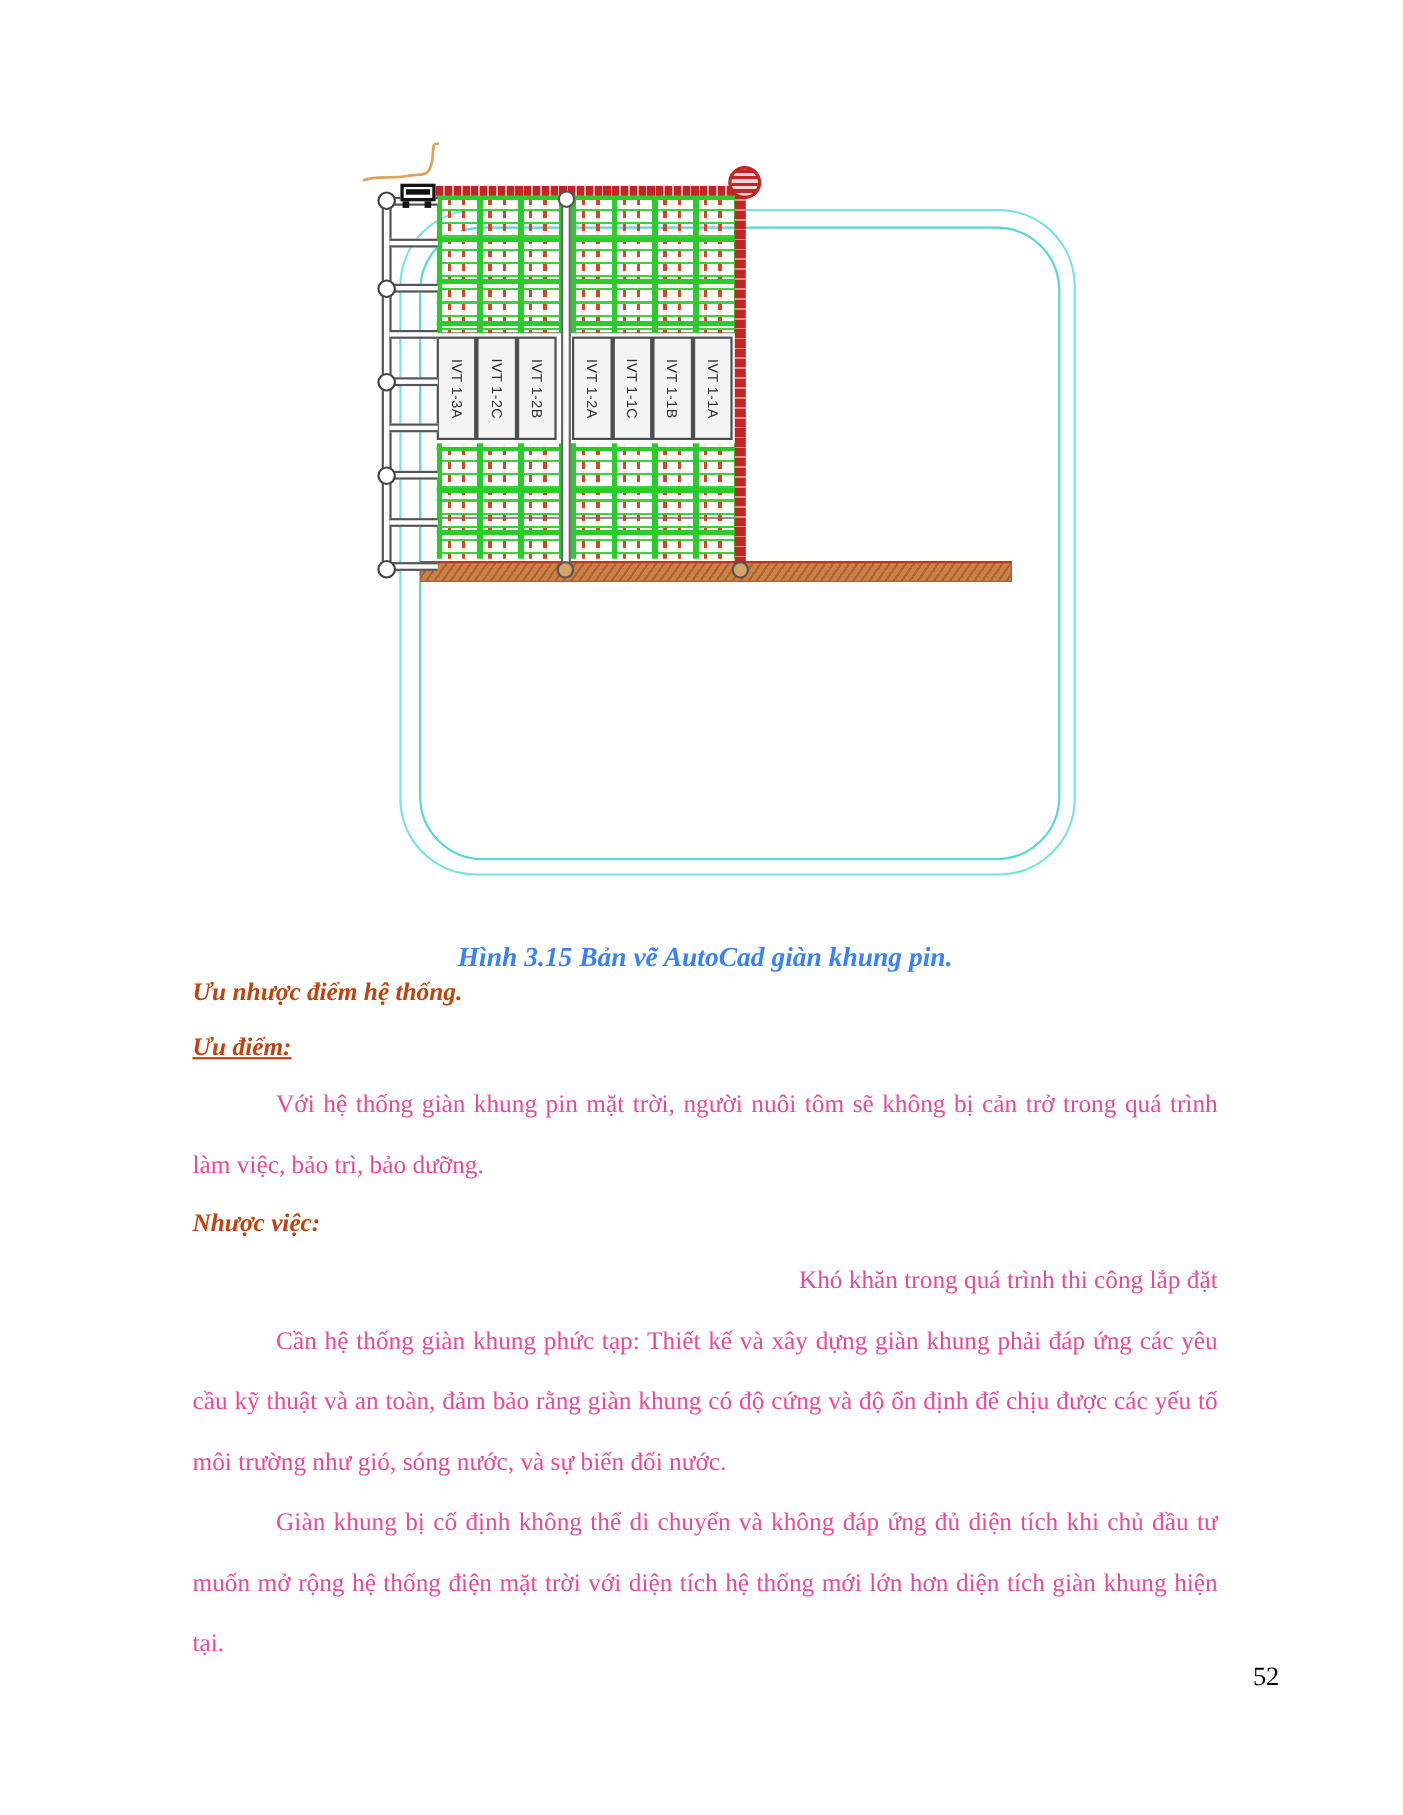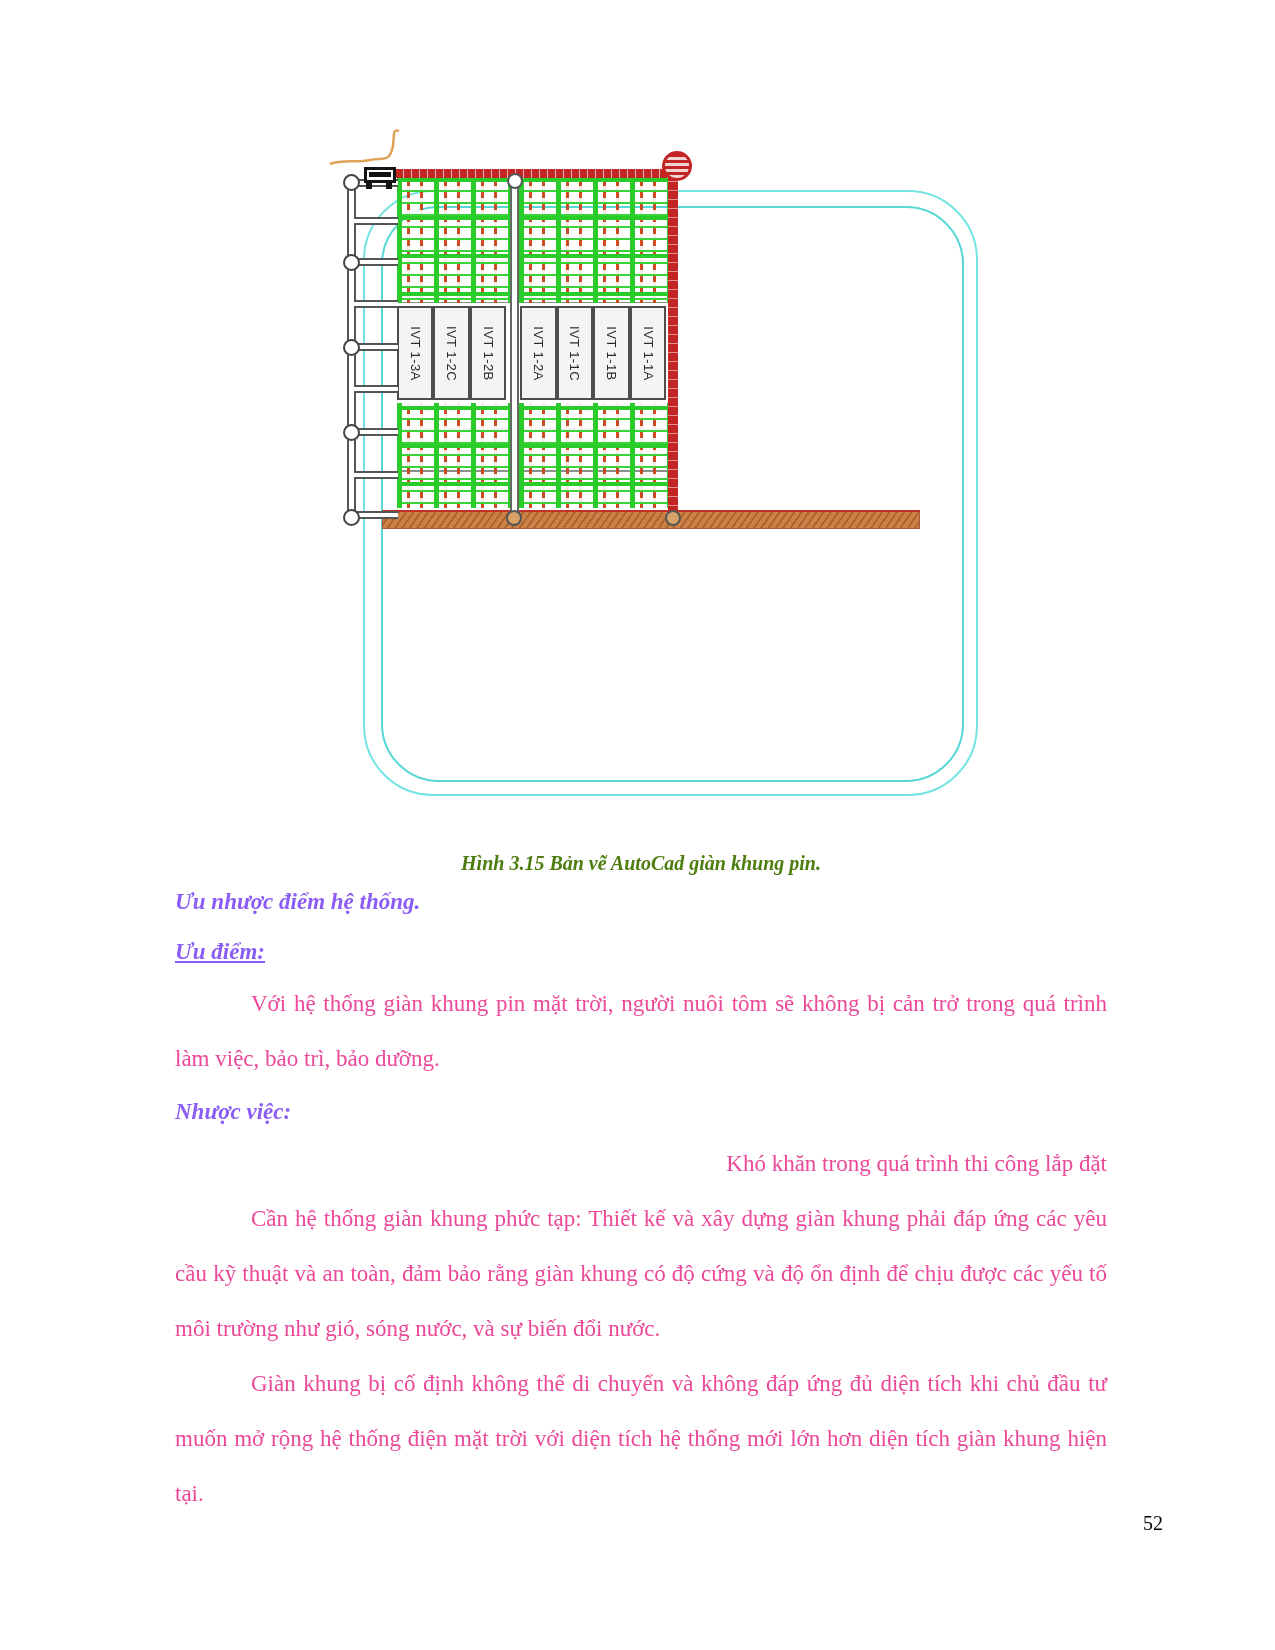--- a/index.html
+++ b/index.html
@@ -55,27 +55,27 @@
     background-image:repeating-linear-gradient(180deg, rgba(255,228,228,.55) 0 1.5px, transparent 1.5px 9px);}
   .pump{left:662px;top:151px;width:30px;height:30px;border-radius:50%;border:3px solid #c32525;
     background:repeating-linear-gradient(180deg,#c32525 0 3px,#f2d4d4 3px 6px);}
 
   .conn-box{left:364px;top:167px;width:32px;height:16px;border:3px solid #151515;background:#fff;}
   .conn-box .bar{position:absolute;left:2px;right:2px;top:2px;height:5px;background:#111;}
   .foot{width:6px;height:6px;background:#151515;}
 
   
   .caption{left:175px;top:832px;width:932px;text-align:center;
-    font-size:20px;font-weight:bold;font-style:italic;color:#4d7c0f;}
-  .heading{left:175px;font-size:23px;font-weight:bold;font-style:italic;color:#8b5cf6;}
+    font-size:25px;font-weight:bold;font-style:italic;color:#3b82f6;}
+  .heading{left:175px;font-size:23px;font-weight:bold;font-style:italic;color:#c2410c;}
   .h1{top:866px;} .h2{top:916px;text-decoration:underline;} .h3{top:1076px;}
   .para{left:175px;width:932px;font-size:23px;line-height:55px;color:#ec4899;
     text-align:justify;text-indent:76px;}
   .p1{top:953px;} .p2{top:1113px;text-align:right;} .p3{top:1168px;} .p4{top:1333px;}
-  .pageno{top:1512px;right:112px;font-size:20px;color:#000;}
+  .pageno{top:1512px;right:112px;font-size:24px;color:#000;}
 </style>
 </head>
 <body>
 
 <div class="abs" style="left:0;top:0;width:1275px;height:810px;">
 
   <div class="abs pond-outer"></div>
   <div class="abs pond-inner"></div>
 
   <div class="abs pvgrid grid-left"></div>

